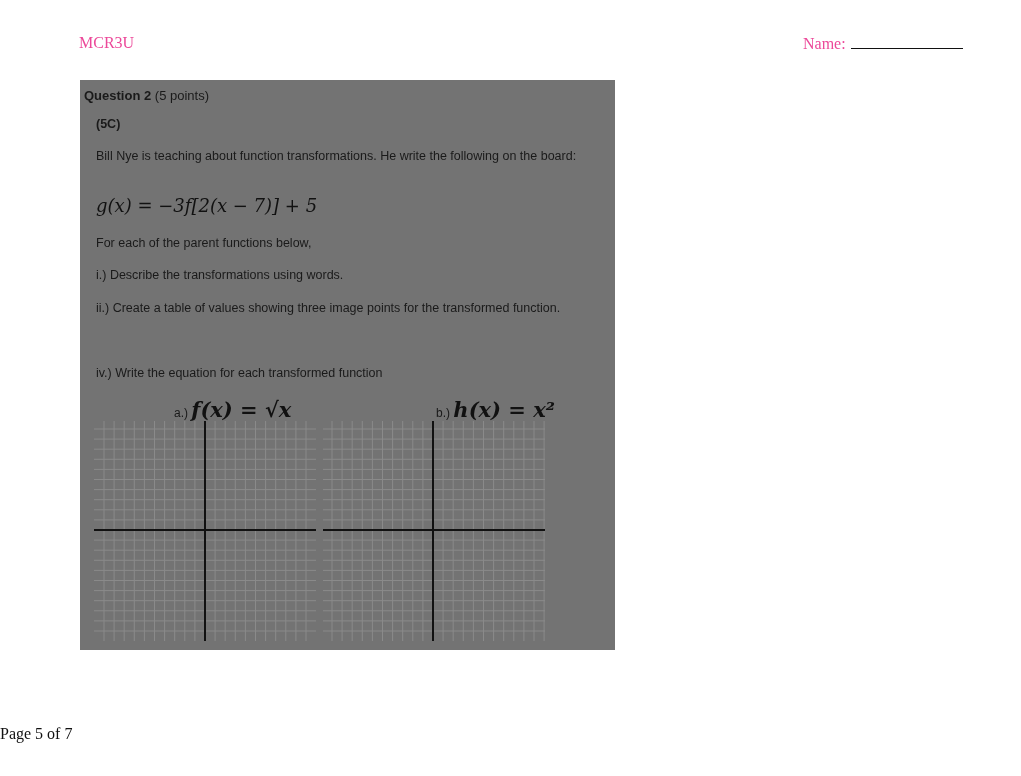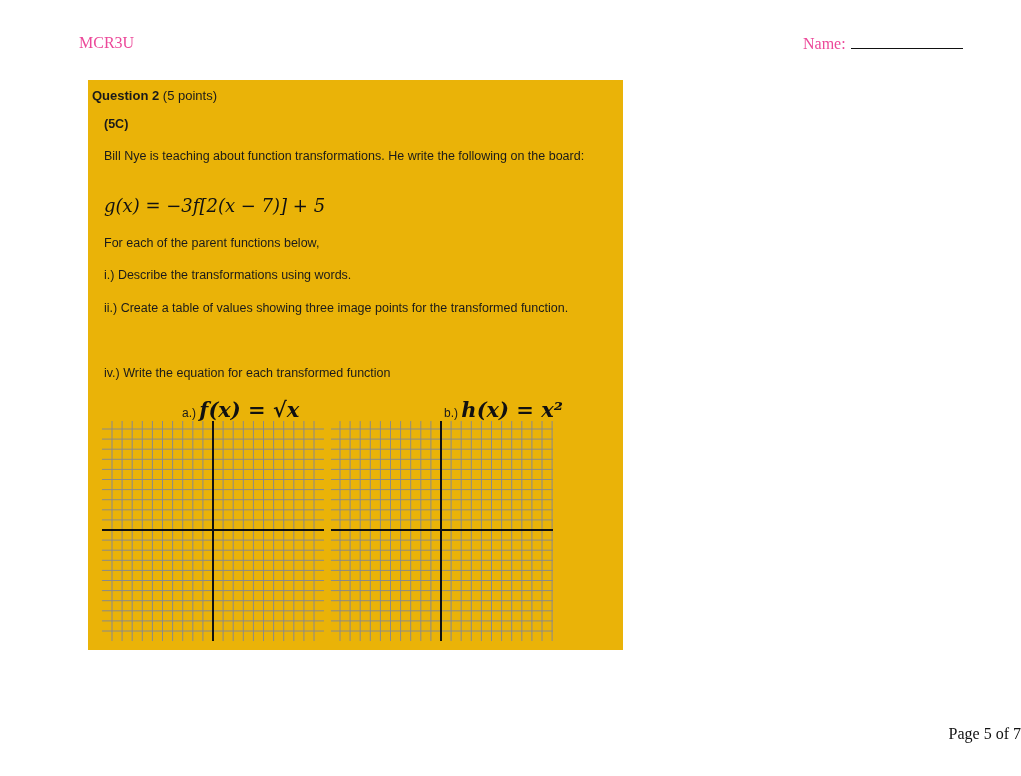--- a/index.html
+++ b/index.html
@@ -7,42 +7,42 @@
       width: 1021px; height: 776px; position: relative; overflow: hidden;
       background: #ffffff; color: #111;
       font-family: "Liberation Serif", serif;
     }
     .hdr { position: absolute; top: 34px; font-size: 16px; color: #ec4899; }
     .hdr-left { left: 79px; }
     .hdr-right { left: 780px; margin-left: 23px; }
     .name-line { display: inline-block; width: 112px; border-bottom: 1px solid #111; margin-left: 5px; height: 14px; vertical-align: baseline; }
     .qbox {
       position: absolute; left: 80px; top: 80px; width: 535px; height: 570px;
-      background: #eab308;
-      font-family: "Liberation Sans", sans-serif; color: #1a1a1a; margin-left: 8px;
+      background: #737373;
+      font-family: "Liberation Sans", sans-serif; color: #1a1a1a;
     }
     .qtitle { position: absolute; left: 4px; top: 8px; font-size: 13px; }
     .qtitle b { font-weight: bold; }
     .sub { position: absolute; left: 16px; font-size: 12.5px; line-height: 19px; }
     .code { top: 35px; font-weight: bold; }
     .para { top: 67px; width: 500px; }
     .eq { position: absolute; left: 16px; top: 115px; font-family: "DejaVu Serif", serif; font-style: italic; font-size: 18px; color: #111; }
     .l1 { top: 154px; }
     .l2 { top: 186px; }
     .l3 { top: 219px; }
     .l4 { top: 251px; }
     .l5 { top: 284px; }
     .glabel { position: absolute; top: 317px; font-size: 12px; }
     .glabel .fx { font-family: "DejaVu Serif", serif; font-style: italic; font-size: 21px; color: #111; font-weight: bold; }
     .ga { left: 94px; }
     .gb { left: 356px; }
     .grid { position: absolute; top: 341px; }
     .grid-a { left: 14px; }
     .grid-b { left: 243px; }
-    .footer { position: absolute; left: 0; width: 1021px; top: 725px; text-align: right; font-size: 16px; color: #111; }
+    .footer { position: absolute; left: 0; width: 1021px; top: 725px; text-align: left; font-size: 16px; color: #111; }
   </style>
 </head>
 <body>
 
 <div class="hdr hdr-left">
   <span>MCR3U</span>
 </div>
 <div class="hdr hdr-right">
   <span>Name:</span><span class="name-line"></span>
 </div>

